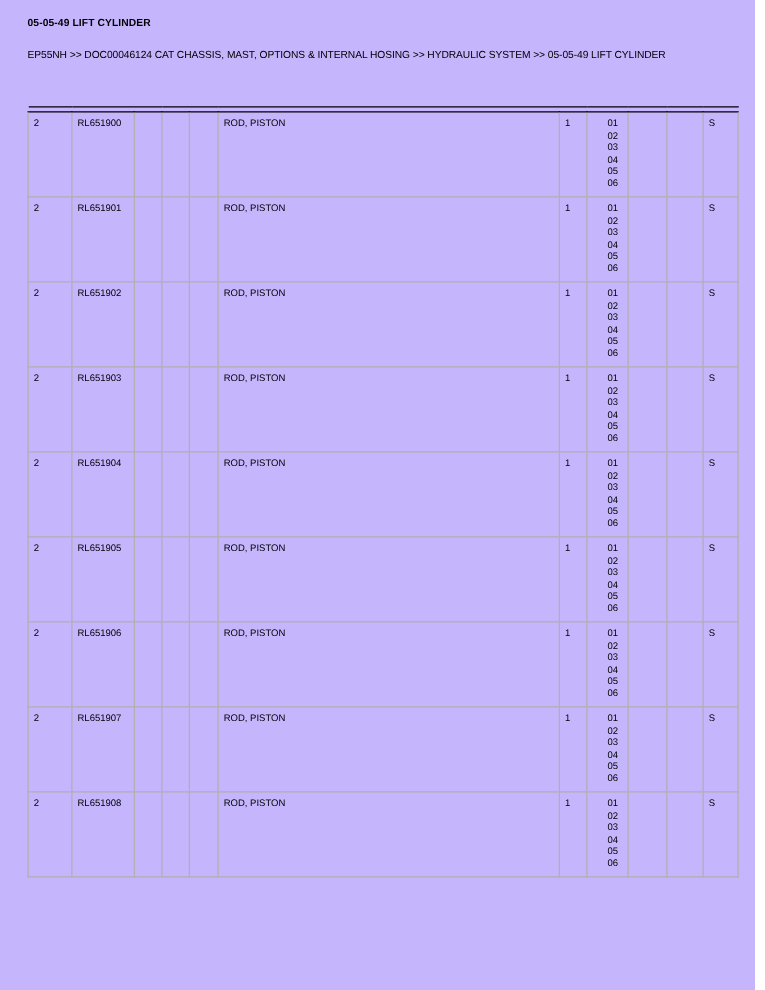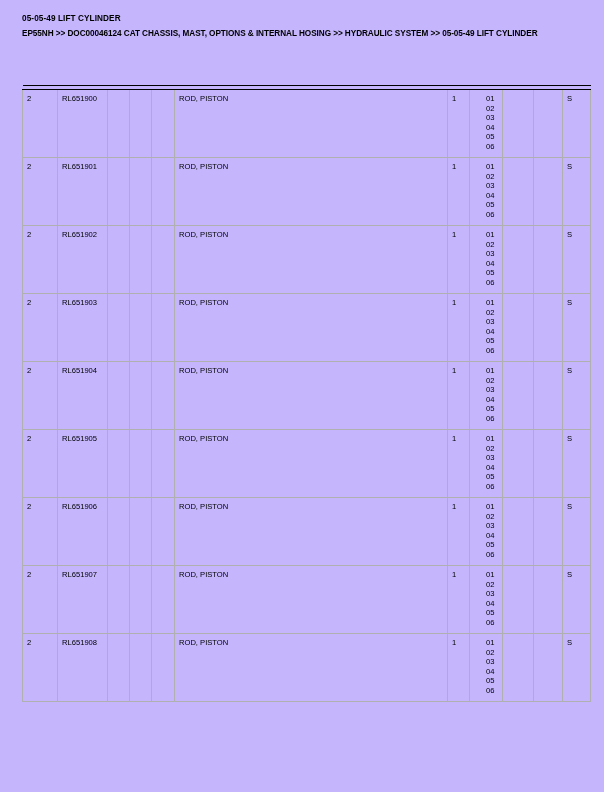--- a/index.html
+++ b/index.html
@@ -31,23 +31,23 @@
     top: 14px;
     font-size: 8.2px;
     font-weight: bold;
     letter-spacing: 0.1px;
     white-space: nowrap;
   }
 
   .breadcrumb {
     position: absolute;
     left: 22px;
-    top: 29px;
+    top: 39px;
     font-size: 8.2px;
-    font-weight: bold;
+    font-weight: normal;
     letter-spacing: -0.05px;
     white-space: nowrap;
   }
 
   .table-wrap {
     position: absolute;
     left: 22px;
     top: 85px;
     width: 568px;
   }

